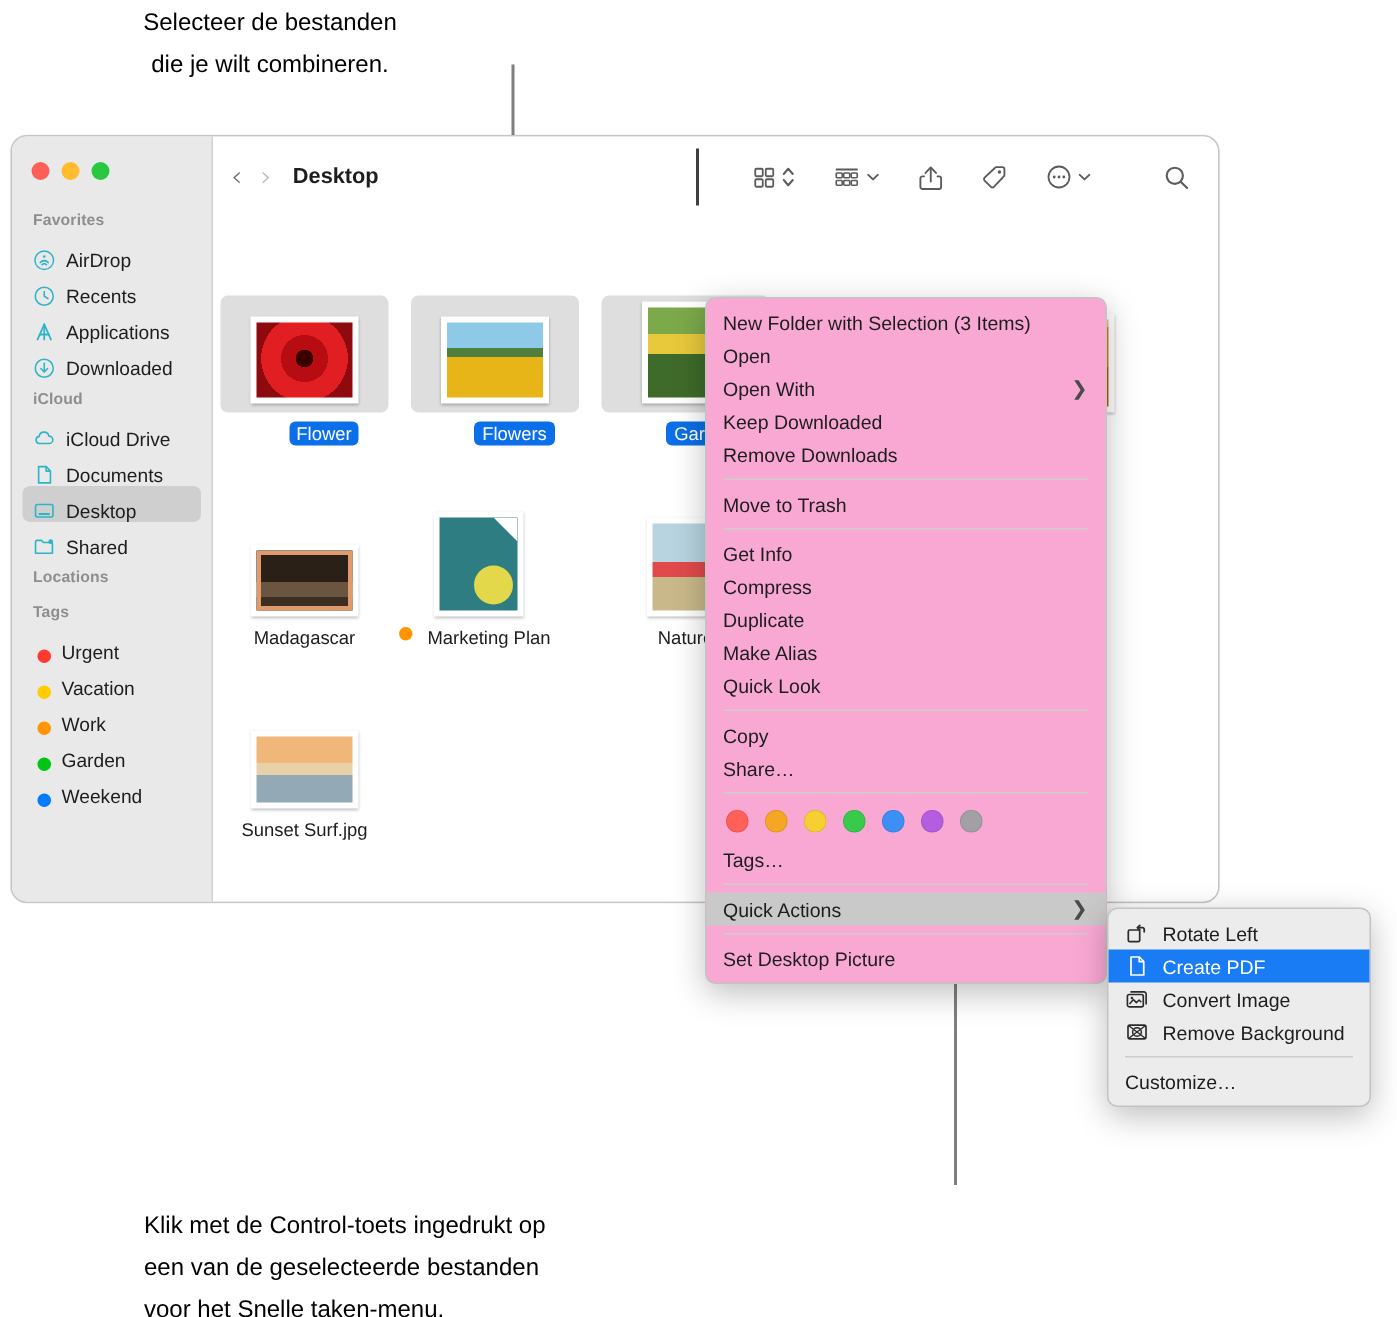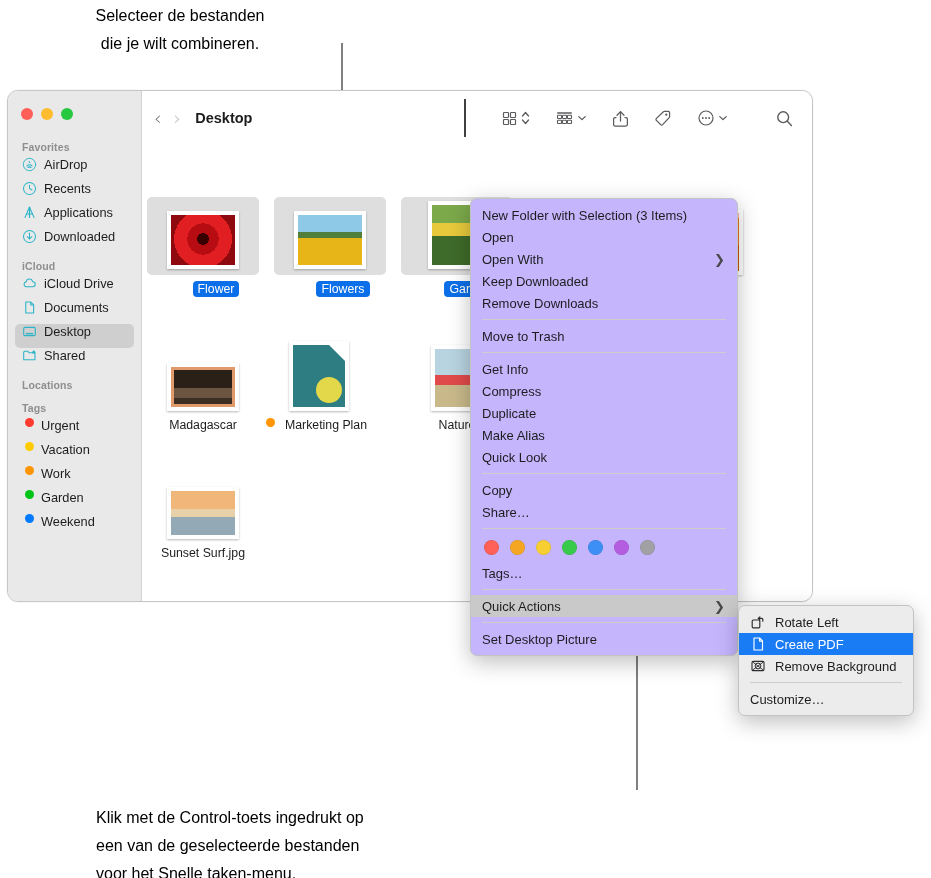--- a/index.html
+++ b/index.html
@@ -48,21 +48,21 @@
     flex: 0 0 134px;
     position: relative;
   }
   #traffic-lights { display: flex; gap: 8px; padding: 9px 0 14px 13px; }
   .light { width: 12px; height: 12px; border-radius: 50%; }
   .sb-group-title {
     font-size: 10.5px; color: #8e8e90; font-weight: 600;
     padding: 7px 0 4px 14px; letter-spacing: 0.1px;
   }
   .sb-item {
-    display: flex; align-items: flex-start; gap: 7px;
+    display: flex; align-items: flex-end; gap: 7px;
     height: 24px; margin: 0 7px; padding-left: 7px;
     border-radius: 5px;
     font-size: 12.8px; color: #1d1d1f;
   }
   .sb-item.selected { background: #cfcfcf; }
   .sb-ico { width: 15px; height: 15px; flex: 0 0 15px; display:block; }
   .tag-dot { width: 9px; height: 9px; border-radius: 50%; flex: 0 0 9px; margin-left: 3px; }
 
   
   #main { flex: 1; display: flex; flex-direction: column; position: relative; min-width: 0; }
@@ -103,21 +103,21 @@
   .photo {
     background: #fff; padding: 4px 4px 4px 4px;
     box-shadow: 0 1px 2px rgba(0,0,0,0.28);
   }
   .photo > div { background-size: cover; }
 
   
   #context-menu {
     position: absolute; left: 470px; top: 198px;
     width: 268px;
-    background: #c4b5fd;
+    background: #f9a8d4;
     border: 0.5px solid #c3c3c3;
     border-radius: 7px;
     box-shadow: 0 6px 22px rgba(0,0,0,0.26);
     padding: 5px 0;
     z-index: 40;
     font-size: 13px; color: #1d1d1f;
   }
   .mi {
     height: 22px; display: flex; align-items: center;
     padding: 0 11px 0 11px; position: relative;
@@ -536,20 +536,31 @@
         <svg class="smi-ico" viewBox="0 0 16 16" fill="none" stroke="#2b2b2e" stroke-width="1.15" stroke-linejoin="round">
           <path d="M4 2 H9.6 L12.5 5 V14 H4 Z"></path>
           <path d="M9.5 2.1 V5.1 H12.4"></path>
         </svg>
       </span>
       <span>Create PDF</span>
     </div>
     <div class="smi">
       <span style="width: 16px; height: 16px; flex: 0 0 16px; display: block;">
         <svg class="smi-ico" viewBox="0 0 16 16" fill="none" stroke="#2b2b2e" stroke-width="1.1" stroke-linejoin="round">
+          <rect x="1.6" y="5" width="10.6" height="8.2" rx="1.2"></rect>
+          <path d="M3.6 3.2 H12.6 A1.5 1.5 0 0 1 14.1 4.7 V11.6"></path>
+          <path d="M3 11.4 L5.6 8.4 L7.6 10.4 L9.4 8.7 L10.9 10.2" stroke-width="1"></path>
+          <circle cx="4.6" cy="7.3" r="0.85" fill="#2b2b2e" stroke="none"></circle>
+        </svg>
+      </span>
+      <span>Convert Image</span>
+    </div>
+    <div class="smi">
+      <span style="width: 16px; height: 16px; flex: 0 0 16px; display: block;">
+        <svg class="smi-ico" viewBox="0 0 16 16" fill="none" stroke="#2b2b2e" stroke-width="1.1" stroke-linejoin="round">
           <rect x="2" y="3.4" width="12" height="9.2" rx="1.2"></rect>
           <path d="M2.3 12.3 L13.7 3.7" stroke-width="0.9"></path>
           <path d="M2.3 3.7 L13.7 12.3" stroke-width="0.9"></path>
           <circle cx="8" cy="8" r="2.9" stroke-width="1"></circle>
         </svg>
       </span>
       <span>Remove Background</span>
     </div>
     <div class="msep"></div>
     <div class="smi">

